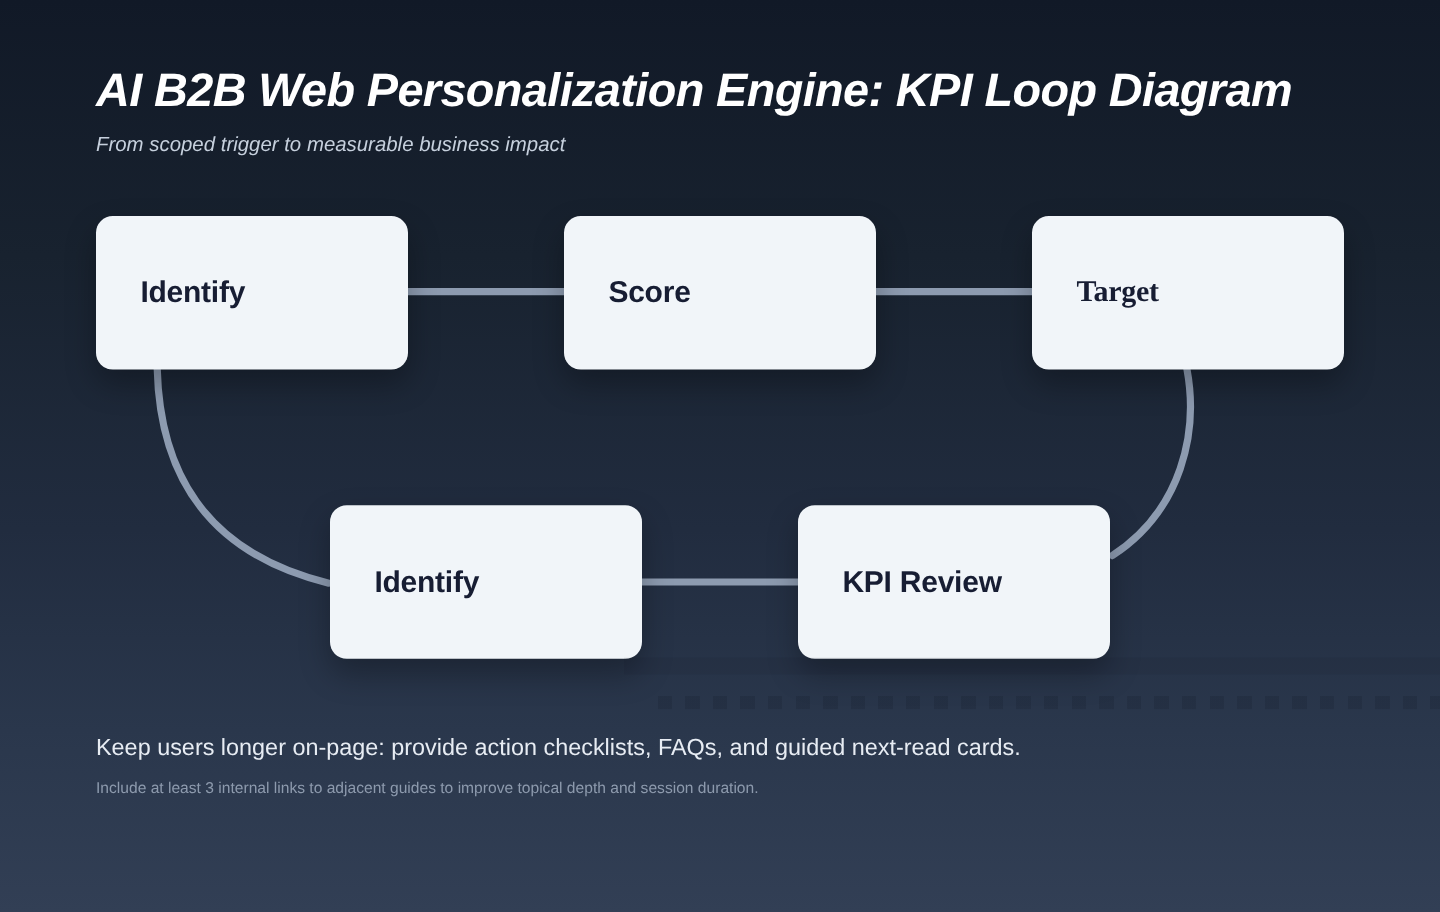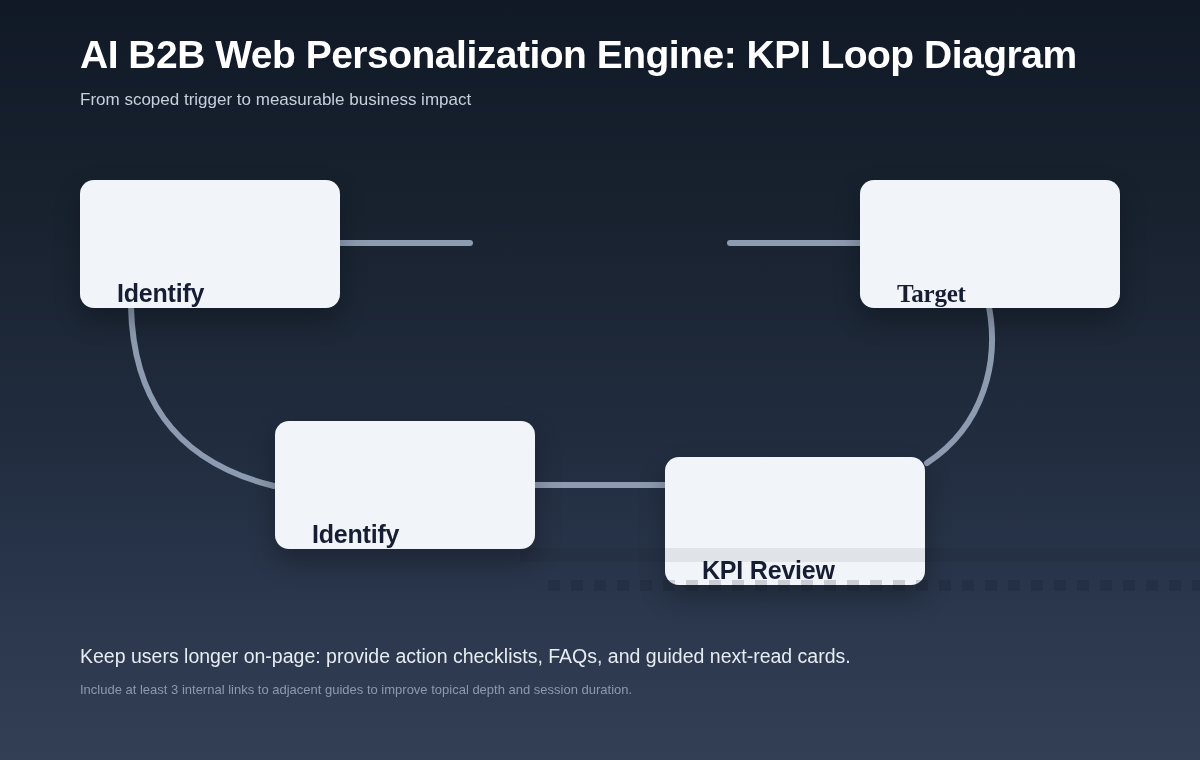--- a/index.html
+++ b/index.html
@@ -12,21 +12,22 @@
     width: 1200px;
     height: 760px;
     overflow: hidden;
     background: linear-gradient(180deg, #111927 0%, #18222f 28%, #212c3f 58%, #2a374c 80%, #323f55 100%);
   }
 
   
   .header {
     position: absolute;
     left: 80px;
-    top: 34px;
+    top: 55px;
+    font-style: italic;
   }
   .title {
     margin: 0;
     color: #ffffff;
     font-size: 39px;
     font-weight: 700;
     letter-spacing: -0.5px;
     line-height: 1.1;
     white-space: nowrap;
   }
@@ -54,35 +55,35 @@
 
   
   .node {
     position: absolute;
     width: 260px;
     height: 128px;
     background: #f1f5f9;
     border-radius: 14px;
     box-shadow: 0 12px 26px rgba(0, 0, 0, 0.28);
     display: flex;
-    align-items: flex-end;
+    align-items: center;
     padding-left: 37px;
     box-sizing: border-box;
   }
   .node span {
     color: #171d33;
     font-size: 25px;
     font-weight: 700;
     letter-spacing: -0.2px;
   }
   .node-identify   { left: 80px;  top: 180px; }
   .node-score      { left: 470px; top: 180px; }
   .node-target     { left: 860px; top: 180px; font-family: Liberation Serif, serif; }
   .node-convert    { left: 275px; top: 421px; }
-  .node-kpi-review { left: 665px; top: 421px; margin-top: 36px; }
+  .node-kpi-review { left: 665px; top: 421px; }
 
   
   .texture-band {
     position: absolute;
     left: 520px;
     top: 548px;
     width: 680px;
     height: 14px;
     background: rgba(13, 20, 33, 0.12);
     opacity: 0.6;
@@ -98,21 +99,21 @@
       rgba(13, 20, 33, 0.38) 12px,
       transparent 12px,
       transparent 23px);
     opacity: 0.45;
   }
 
   
   .footer {
     position: absolute;
     left: 80px;
-    top: 645px;
+    top: 612px;
   }
   .footer-primary {
     margin: 0;
     color: #e7ecf3;
     font-size: 19.5px;
     font-weight: 400;
   }
   .footer-secondary {
     margin: 14px 0 0 0;
     color: #8d9aad;
@@ -134,20 +135,23 @@
     <path d="M 340 243 L 470 243"></path>
     <path d="M 730 243 L 860 243"></path>
     <path d="M 535 485 L 665 485"></path>
     <path d="M 131 307 C 133 390 168 460 274 486"></path>
     <path d="M 989 307 C 999 360 985 425 927 463"></path>
   </svg>
 
   <div class="node node-identify">
     <span>Identify</span>
   </div>
+  <div class="node node-score">
+    <span>Score</span>
+  </div>
   <div class="node node-target">
     <span>Target</span>
   </div>
   <div class="node node-convert">
     <span>Identify</span>
   </div>
   <div class="node node-kpi-review">
     <span>KPI Review</span>
   </div>
 

